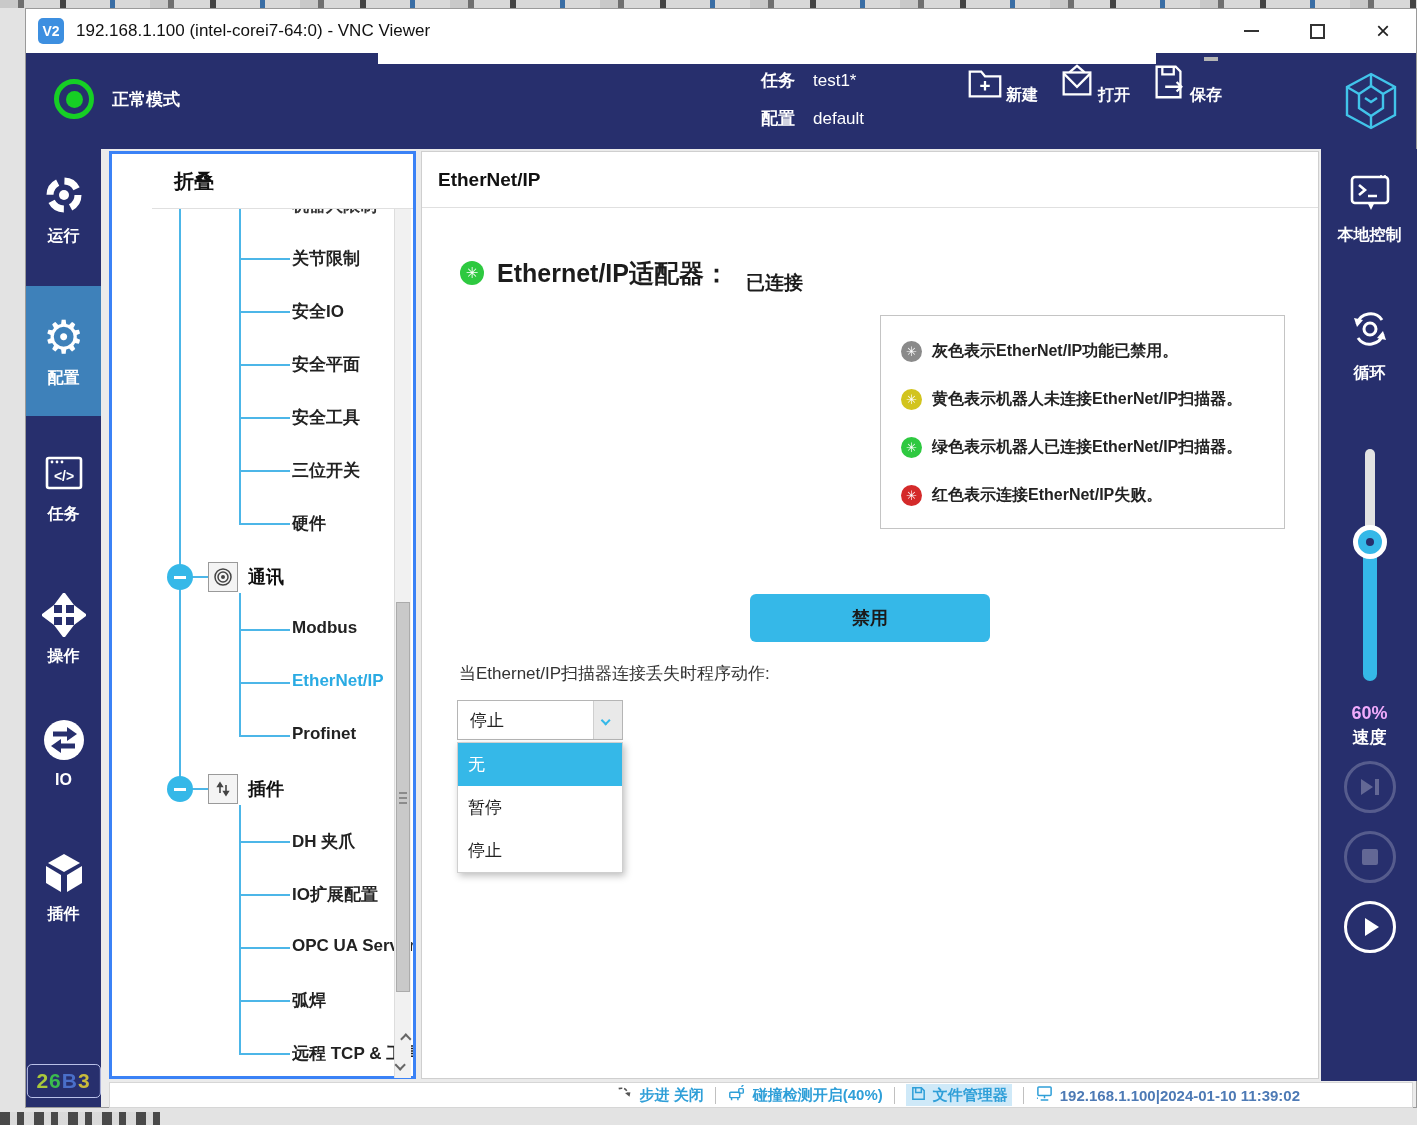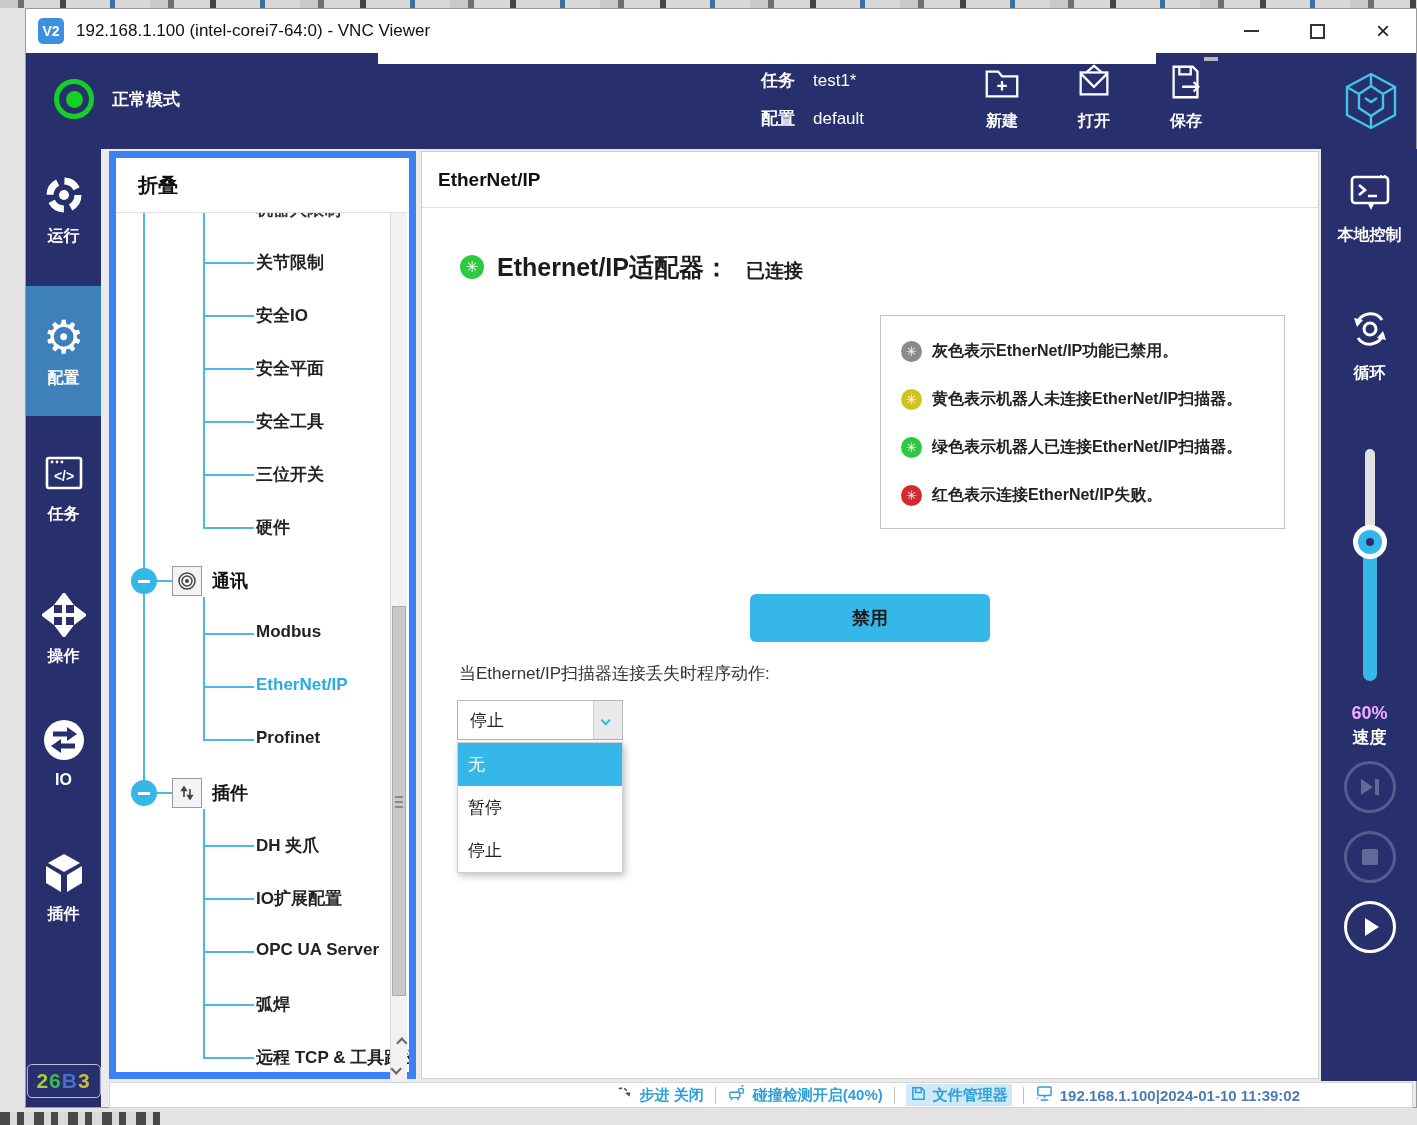--- a/index.html
+++ b/index.html
@@ -31,37 +31,37 @@
   .header-notch { position:absolute; left:352px; top:0; width:778px; height:11px; background:#fff; }
   .header-notch::after { content:""; position:absolute; right:-62px; top:4px; width:14px; height:4px; background:#b5b5b5; }
   .mode-indicator { position:absolute; left:28px; top:26px; display:flex; align-items:center; gap:18px; }
   .mode-ring { width:40px; height:40px; border:5px solid #16cf25; border-radius:50%; display:flex; align-items:center; justify-content:center; }
   .mode-dot { width:17px; height:17px; background:#16cf25; border-radius:50%; }
   .mode-label { color:#fff; font-size:17px; font-weight:bold; }
   .task-config { position:absolute; left:735px; top:16px; color:#fff; }
   .tc-row { display:flex; gap:18px; font-size:17px; margin-bottom:15px; align-items:baseline; }
   .tc-label { font-weight:bold; }
   .hdr-actions { position:absolute; left:938px; top:9px; display:flex; gap:16px; }
-  .hdr-action { width:76px; display:flex; flex-direction:column; align-items:center; color:#fff; cursor:pointer; }
+  .hdr-action { width:76px; display:flex; flex-direction:row; align-items:flex-end; color:#fff; cursor:pointer; }
   .hdr-action svg { width:42px; height:40px; }
   .hdr-action .lbl { font-size:16px; font-weight:bold; margin-top:5px; }
   .brand-logo { position:absolute; right:16px; top:18px; width:58px; height:60px; }
 
   
   .left-nav { position:absolute; left:0; top:140px; width:75px; bottom:0; background:#272f6d; }
   .nav-item { position:absolute; left:0; width:75px; display:flex; flex-direction:column; align-items:center; color:#fff; cursor:pointer; }
   .nav-item .icn { height:48px; display:flex; align-items:center; justify-content:center; }
   .nav-item .lbl { font-size:16px; font-weight:bold; margin-top:7px; }
   .nav-item.active { background:#3e81ba; justify-content:center; }
   .gear-glyph::before { content:"\2699"; font-size:46px; line-height:46px; color:#fff; }
   .nav-badge { position:absolute; bottom:9px; left:50%; transform:translateX(-50%);
     border:1px solid #b9c0e8; border-radius:5px; padding:4px 9px; font-size:21px; font-weight:bold; letter-spacing:1px; }
 
   
-  .tree-panel { position:absolute; left:83px; top:142px; width:307px; height:928px; background:#fff; border:7px solid #3b82f6; }
+  .tree-panel { position:absolute; left:83px; top:142px; width:307px; height:928px; background:#fff; border:3px solid #3b82f6;padding-left:40px; }
   .tree-header { height:55px; border-bottom:1px solid #e0e0e0; display:flex; align-items:center; padding-left:22px;
     font-size:20px; font-weight:bold; color:#111; cursor:pointer; }
   .tree-body { position:relative; height:869px; overflow:hidden; }
   .tline { position:absolute; background:#4cb6e8; }
   .tree-item { position:absolute; left:140px; font-size:17px; font-weight:600; color:#222; white-space:nowrap; cursor:pointer; }
   .tree-item.sel { color:#2aabe3; }
   .tree-item.clipped { top:-3px; left:140px; height:13px; overflow:hidden; }
   .tree-item.clipped span { display:block; margin-top:-12px; color:#333; }
   .tree-group { position:absolute; left:56px; display:flex; align-items:center; gap:10px; cursor:pointer; }
   .tree-group .glabel { font-size:18px; font-weight:bold; color:#111; }
@@ -81,21 +81,21 @@
   
   .main-panel { position:absolute; left:395px; top:142px; width:898px; height:928px; background:#fff; border:1px solid #cfcfcf; }
   .main-title { height:56px; border-bottom:1px solid #e0e0e0; display:flex; align-items:center; padding-left:16px;
     font-size:19px; font-weight:bold; color:#111; }
   .headline { position:absolute; left:38px; top:98px; display:flex; align-items:center; gap:13px; }
   .starburst { border-radius:50%; color:#fff; display:flex; align-items:center; justify-content:center; flex:none; }
   .starburst::before { content:"\2733"; }
   .sb-grey { background:#8a8a8a; } .sb-yellow { background:#d2c41e; } .sb-green { background:#2ec940; } .sb-red { background:#d42a2a; }
   .headline .starburst { width:24px; height:24px; font-size:15px; }
   .headline-title { font-size:25px; font-weight:bold; color:#1c1c1c; }
-  .headline-status { font-size:19px; font-weight:bold; color:#1c1c1c; margin-left:4px; margin-top:8px; }
+  .headline-status { font-size:19px; font-weight:bold; color:#1c1c1c; margin-left:4px; margin-top:20px; }
   .legend-box { position:absolute; left:458px; top:163px; width:405px; height:214px; border:1px solid #c4c4c4; padding:11px 8px 0 20px; }
   .legend-row { display:flex; align-items:center; gap:10px; height:48px; }
   .legend-row .starburst { width:21px; height:21px; font-size:13px; }
   .legend-text { font-size:16px; font-weight:bold; color:#222; white-space:nowrap; }
   .btn { position:absolute; top:442px; height:48px; display:flex; align-items:center; justify-content:center;
     font-size:18px; font-weight:600; cursor:pointer; }
   .btn-enable { left:37px; width:271px; background:#ececec; color:#9b9b9b; border-radius:3px; }
   .btn-disable { left:328px; width:240px; background:#35b8e8; color:#1b1b1b; border-radius:6px; }
   .loss-label { position:absolute; left:37px; top:510px; font-size:17px; color:#333; }
   .dropdown { position:absolute; left:35px; top:548px; width:166px; height:40px; border:1px solid #b5b5b5; background:#fff; display:flex; cursor:pointer; }

